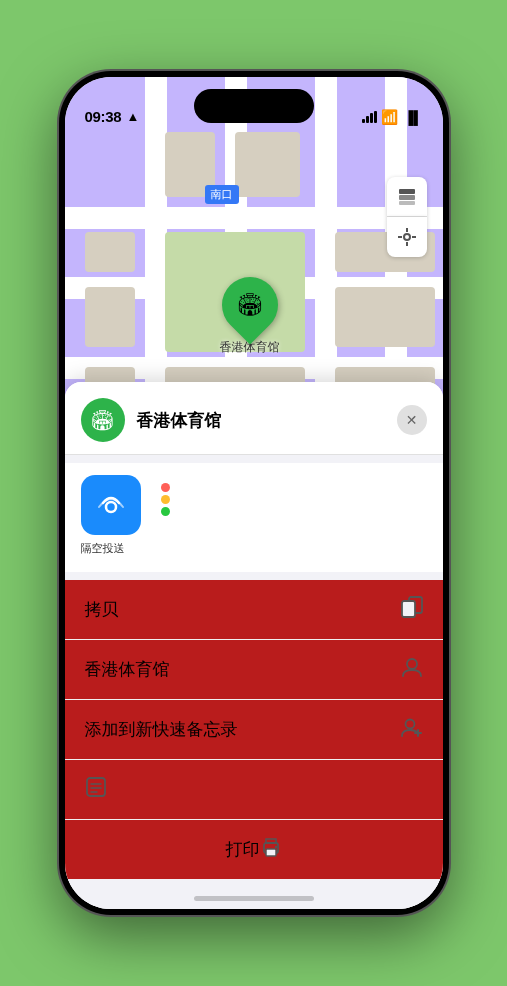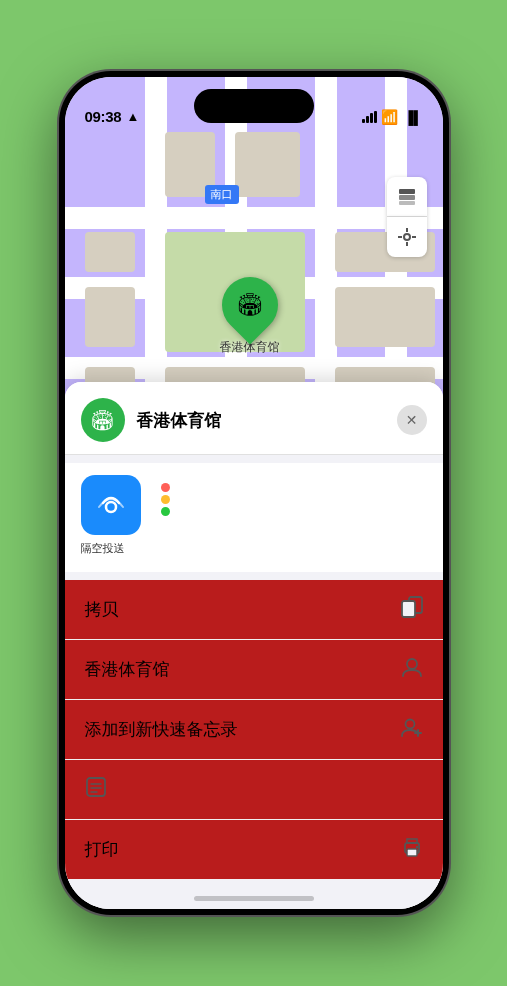--- a/index.html
+++ b/index.html
@@ -458,21 +458,21 @@
           <span class="action-icon">
             <svg width="22" height="22" viewBox="0 0 22 22" fill="none">
               <rect x="2" y="2" width="18" height="18" rx="3" stroke="#555" stroke-width="1.8"></rect>
               <line x1="6" y1="8" x2="16" y2="8" stroke="#555" stroke-width="1.5" stroke-linecap="round"></line>
               <line x1="6" y1="12" x2="16" y2="12" stroke="#555" stroke-width="1.5" stroke-linecap="round"></line>
               <line x1="6" y1="16" x2="12" y2="16" stroke="#555" stroke-width="1.5" stroke-linecap="round"></line>
             </svg>
           </span>
         </div>
 
-        <div class="action-item" style="border-bottom:none;">
+        <div class="action-item" style="border-bottom:none;justify-content:center;">
           <span class="action-label">打印</span>
           <span class="action-icon">
             <svg width="22" height="22" viewBox="0 0 22 22" fill="none">
               <rect x="4" y="7" width="14" height="10" rx="2" stroke="#555" stroke-width="1.8"></rect>
               <rect x="6" y="13" width="10" height="7" rx="1" fill="#f2f2f7" stroke="#555" stroke-width="1.5"></rect>
               <path d="M6 7 L6 3 L16 3 L16 7" stroke="#555" stroke-width="1.5" fill="none"></path>
               <circle cx="16" cy="11" r="1.2" fill="#555"></circle>
             </svg>
           </span>
         </div>

